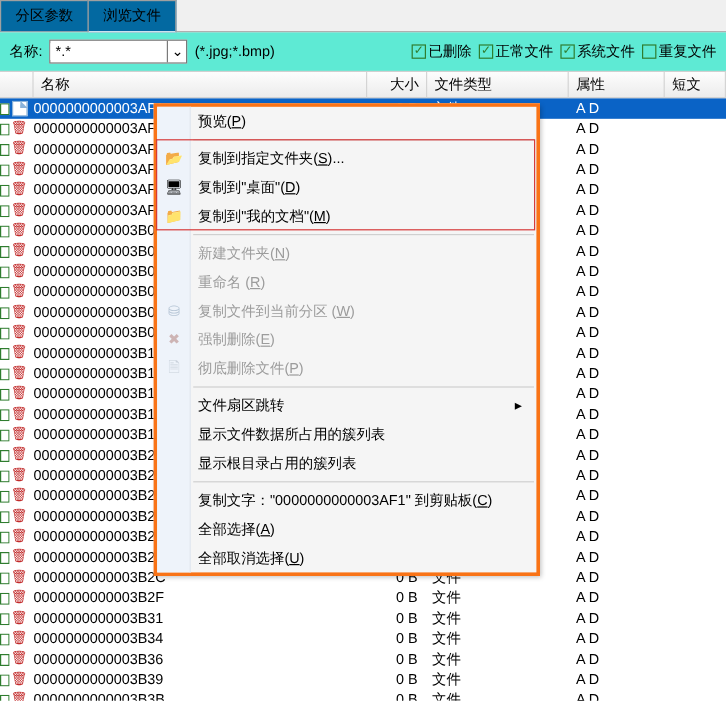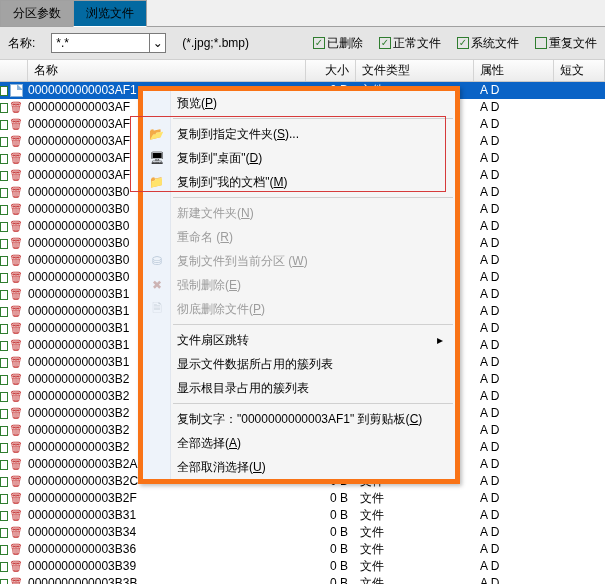--- a/index.html
+++ b/index.html
@@ -1,20 +1,20 @@
 <!DOCTYPE html>
 <html><head>
 <meta charset="utf-8">
 <style>
 *{box-sizing:border-box;margin:0;padding:0;font-family:"Microsoft YaHei","SimSun",sans-serif;font-size:12px;user-select:none}
 body{background:#fff;width:605px;height:584px;overflow:hidden;position:relative}
 .tabs{display:flex;background:#f0f0f0;border-bottom:1px solid #a0a0a0}
-.tab{padding:4px 12px;border:1px solid #a0a0a0;border-bottom:none;background:#a3a3a3;margin-right:-1px;cursor:pointer}
+.tab{padding:4px 12px;border:1px solid #a0a0a0;border-bottom:none;background:#0369a1;margin-right:-1px;cursor:pointer}
 .tab.active{background:#0369a1;border-bottom:1px solid #fff;margin-bottom:-1px;z-index:1}
-.filterbar{display:flex;align-items:center;padding:6px 8px;gap:16px;background:#e5e5e5;border-bottom:1px solid #d0d0d0}
+.filterbar{display:flex;align-items:center;padding:6px 8px;gap:6px;background:#5eead4;border-bottom:1px solid #d0d0d0}
 .combo{display:flex;align-items:center;border:1px solid #7a7a7a;height:20px;width:115px;background:#fff}
 .combo input{border:none;outline:none;flex:1;padding:0 4px;font-size:12px;width:100%}
 .combo .dd{width:16px;text-align:center;border-left:1px solid #7a7a7a;line-height:18px;cursor:pointer}
 .chk{display:flex;align-items:center;gap:2px;cursor:pointer}
 .chk .box{width:12px;height:12px;border:1px solid #2f7d2f;display:flex;align-items:center;justify-content:center;color:#2f7d2f;font-size:10px;line-height:1}
 .thead{display:flex;background:linear-gradient(#fdfdfd,#ececec);border-bottom:1px solid #c8c8c8;height:22px;align-items:flex-end}
 .th{padding:0 6px;border-right:1px solid #d4d4d4;height:100%;display:flex;align-items:center;white-space:nowrap}
 .rows{}
 .row{display:flex;align-items:center;height:17px;line-height:17px}
 .row.sel{background:#0a63c6;color:#fff}
@@ -22,21 +22,21 @@
 .c-pre{width:8px;display:flex;justify-content:center}
 .greensq{width:10px;height:10px;border:1px solid #2f7d2f;background:#fff}
 .c-ico{width:16px;display:flex;justify-content:center}
 .trash{color:#c22b2b;font-size:11px}
 .fileico{width:13px;height:13px;background:#fff;border:1px solid #8bb3da;position:relative}
 .fileico:before{content:"";position:absolute;right:-1px;top:-1px;border:3px solid transparent;border-left-color:#8bb3da;border-bottom-color:#8bb3da}
 .c-name{width:280px;padding-left:4px}
 .c-size{width:50px;text-align:right;padding-right:6px}
 .c-type{width:120px;padding-left:6px}
 .c-attr{width:80px;padding-left:6px}
-.ctx{position:absolute;left:138px;top:86px;width:322px;background:#f5f5f5;border:5px solid #f97316;box-shadow:2px 2px 4px rgba(0,0,0,.25);z-index:20}
+.ctx{position:absolute;left:128px;top:86px;width:322px;background:#f5f5f5;border:3px solid #f97316;box-shadow:2px 2px 4px rgba(0,0,0,.25);z-index:20}
 .ctx .iconcol{position:absolute;left:0;top:0;bottom:0;width:28px;background:#eef3fa;border-right:1px solid #e1e6ee}
 .mi{position:relative;display:flex;align-items:center;height:24px;padding-left:34px;padding-right:12px;cursor:pointer}
 .mi .mico{position:absolute;left:6px;width:16px;height:16px;display:flex;align-items:center;justify-content:center;font-size:12px}
 .mi.disabled{color:#9c9c9c;cursor:default}
 .mi .arrow{margin-left:auto}
 .sep{height:1px;background:#d0d0d0;margin:3px 2px 3px 30px}
 .hl{position:absolute;border:1px solid #d63a3a;pointer-events:none;z-index:21}
 u{text-decoration:underline}
 </style>
 </head>

